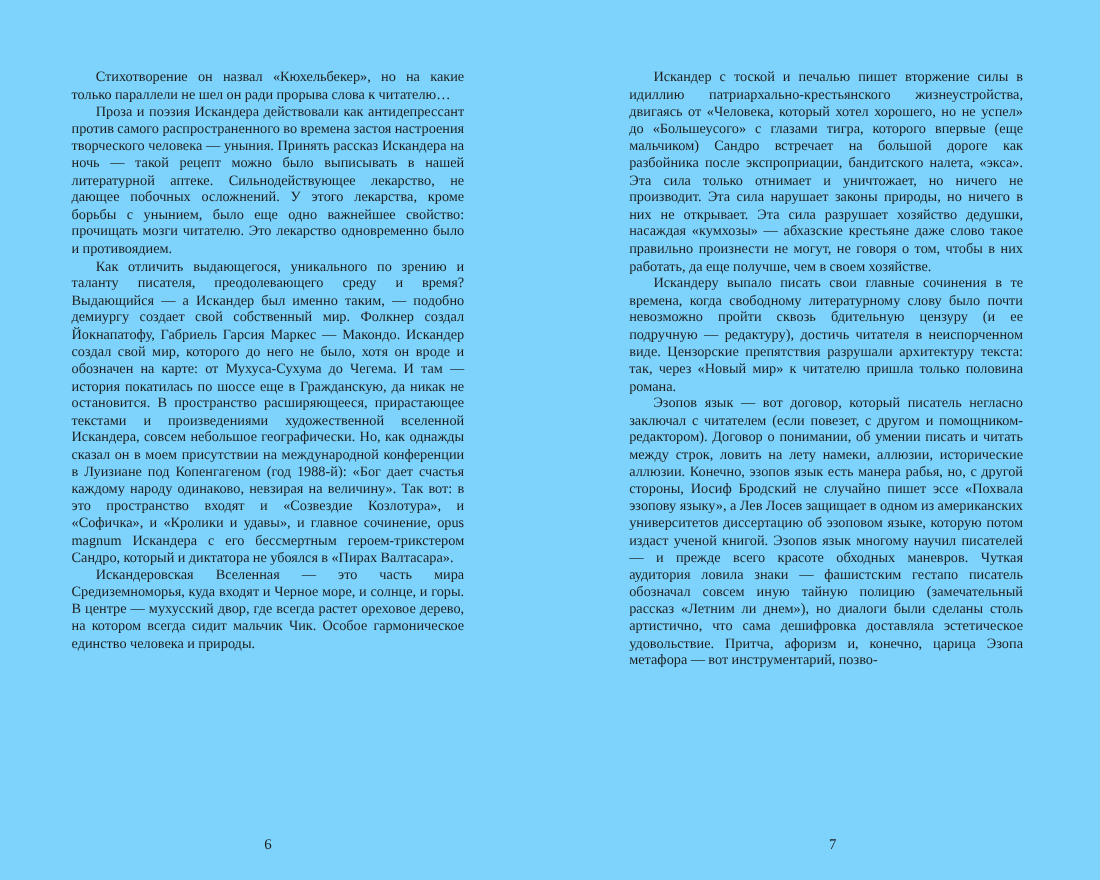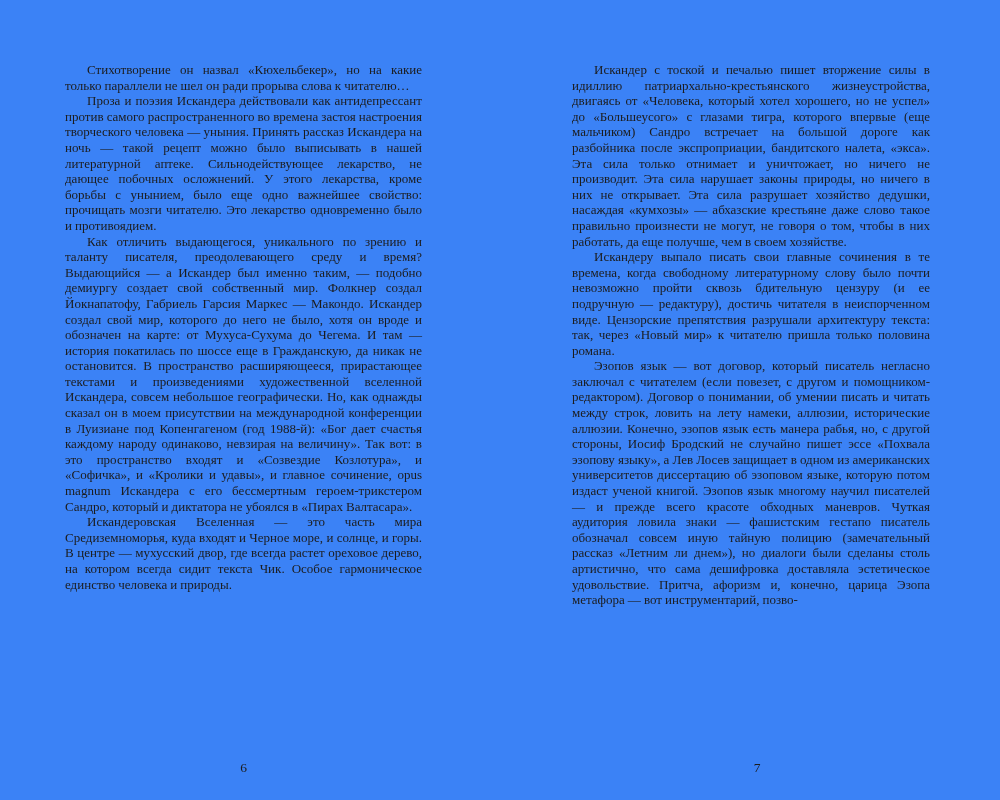--- a/index.html
+++ b/index.html
@@ -11,21 +11,21 @@
     width: 1000px;
     height: 800px;
     position: relative;
     font-family: "Liberation Serif", "DejaVu Serif", serif;
     color: #1c1c1c;
     overflow: hidden;
   }
   .spread {
     position: absolute;
     inset: 0;
-    background: #3b82f6;
+    background: #7dd3fc;
   }
   .page-column {
     position: absolute;
     top: 62px;
   }
   .page-left-col {
     left: 65px;
     width: 357px;
   }
   .page-right-col {
@@ -60,21 +60,21 @@
 </style>
 </head>
 <body>
 
 <div class="spread">
 
   <div class="page-column page-left-col">
     <p>Стихотворение он назвал «Кюхельбекер», но на какие только параллели не шел он ради прорыва слова к читателю…</p>
     <p>Проза и поэзия Искандера действовали как антидепрессант против самого распространенного во времена застоя настроения творческого человека — уныния. Принять рассказ Искандера на ночь — такой рецепт можно было выписывать в нашей литературной аптеке. Сильнодействующее лекарство, не дающее побочных осложнений. У этого лекарства, кроме борьбы с унынием, было еще одно важнейшее свойство: прочищать мозги читателю. Это лекарство одновременно было и противоядием.</p>
     <p>Как отличить выдающегося, уникального по зрению и таланту писателя, преодолевающего среду и время? Выдающийся — а Искандер был именно таким, — подобно демиургу создает свой собственный мир. Фолкнер создал Йокнапатофу, Габриель Гарсия Маркес — Макондо. Искандер создал свой мир, которого до него не было, хотя он вроде и обозначен на карте: от Мухуса-Сухума до Чегема. И там — история покатилась по шоссе еще в Гражданскую, да никак не остановится. В пространство расширяющееся, прирастающее текстами и произведениями художественной вселенной Искандера, совсем небольшое географически. Но, как однажды сказал он в моем присутствии на международной конференции в Луизиане под Копенгагеном (год 1988-й): «Бог дает счастья каждому народу одинаково, невзирая на величину». Так вот: в это пространство входят и «Созвездие Козлотура», и «Софичка», и «Кролики и удавы», и главное сочинение, opus magnum Искандера с его бессмертным героем-трикстером Сандро, который и диктатора не убоялся в «Пирах Валтасара».</p>
-    <p>Искандеровская Вселенная — это часть мира Средиземноморья, куда входят и Черное море, и солнце, и горы. В центре — мухусский двор, где всегда растет ореховое дерево, на котором всегда сидит текста Чик. Особое гармоническое единство человека и природы.</p>
+    <p>Искандеровская Вселенная — это часть мира Средиземноморья, куда входят и Черное море, и солнце, и горы. В центре — мухусский двор, где всегда растет ореховое дерево, на котором всегда сидит мальчик Чик. Особое гармоническое единство человека и природы.</p>
   </div>
 
   <div class="page-column page-right-col">
     <p>Искандер с тоской и печалью пишет вторжение силы в идиллию патриархально-крестьянского жизнеустройства, двигаясь от «Человека, который хотел хорошего, но не успел» до «Большеусого» с глазами тигра, которого впервые (еще мальчиком) Сандро встречает на большой дороге как разбойника после экспроприации, бандитского налета, «экса». Эта сила только отнимает и уничтожает, но ничего не производит. Эта сила нарушает законы природы, но ничего в них не открывает. Эта сила разрушает хозяйство дедушки, насаждая «кумхозы» — абхазские крестьяне даже слово такое правильно произнести не могут, не говоря о том, чтобы в них работать, да еще получше, чем в своем хозяйстве.</p>
     <p>Искандеру выпало писать свои главные сочинения в те времена, когда свободному литературному слову было почти невозможно пройти сквозь бдительную цензуру (и ее подручную — редактуру), достичь читателя в неиспорченном виде. Цензорские препятствия разрушали архитектуру текста: так, через «Новый мир» к читателю пришла только половина романа.</p>
     <p>Эзопов язык — вот договор, который писатель негласно заключал с читателем (если повезет, с другом и помощником-редактором). Договор о понимании, об умении писать и читать между строк, ловить на лету намеки, аллюзии, исторические аллюзии. Конечно, эзопов язык есть манера рабья, но, с другой стороны, Иосиф Бродский не случайно пишет эссе «Похвала эзопову языку», а Лев Лосев защищает в одном из американских университетов диссертацию об эзоповом языке, которую потом издаст ученой книгой. Эзопов язык многому научил писателей — и прежде всего красоте обходных маневров. Чуткая аудитория ловила знаки — фашистским гестапо писатель обозначал совсем иную тайную полицию (замечательный рассказ «Летним ли днем»), но диалоги были сделаны столь артистично, что сама дешифровка доставляла эстетическое удовольствие. Притча, афоризм и, конечно, царица Эзопа метафора — вот инструментарий, позво-</p>
   </div>
 
   <div class="page-number page-number-left">6</div>
   <div class="page-number page-number-right">7</div>

